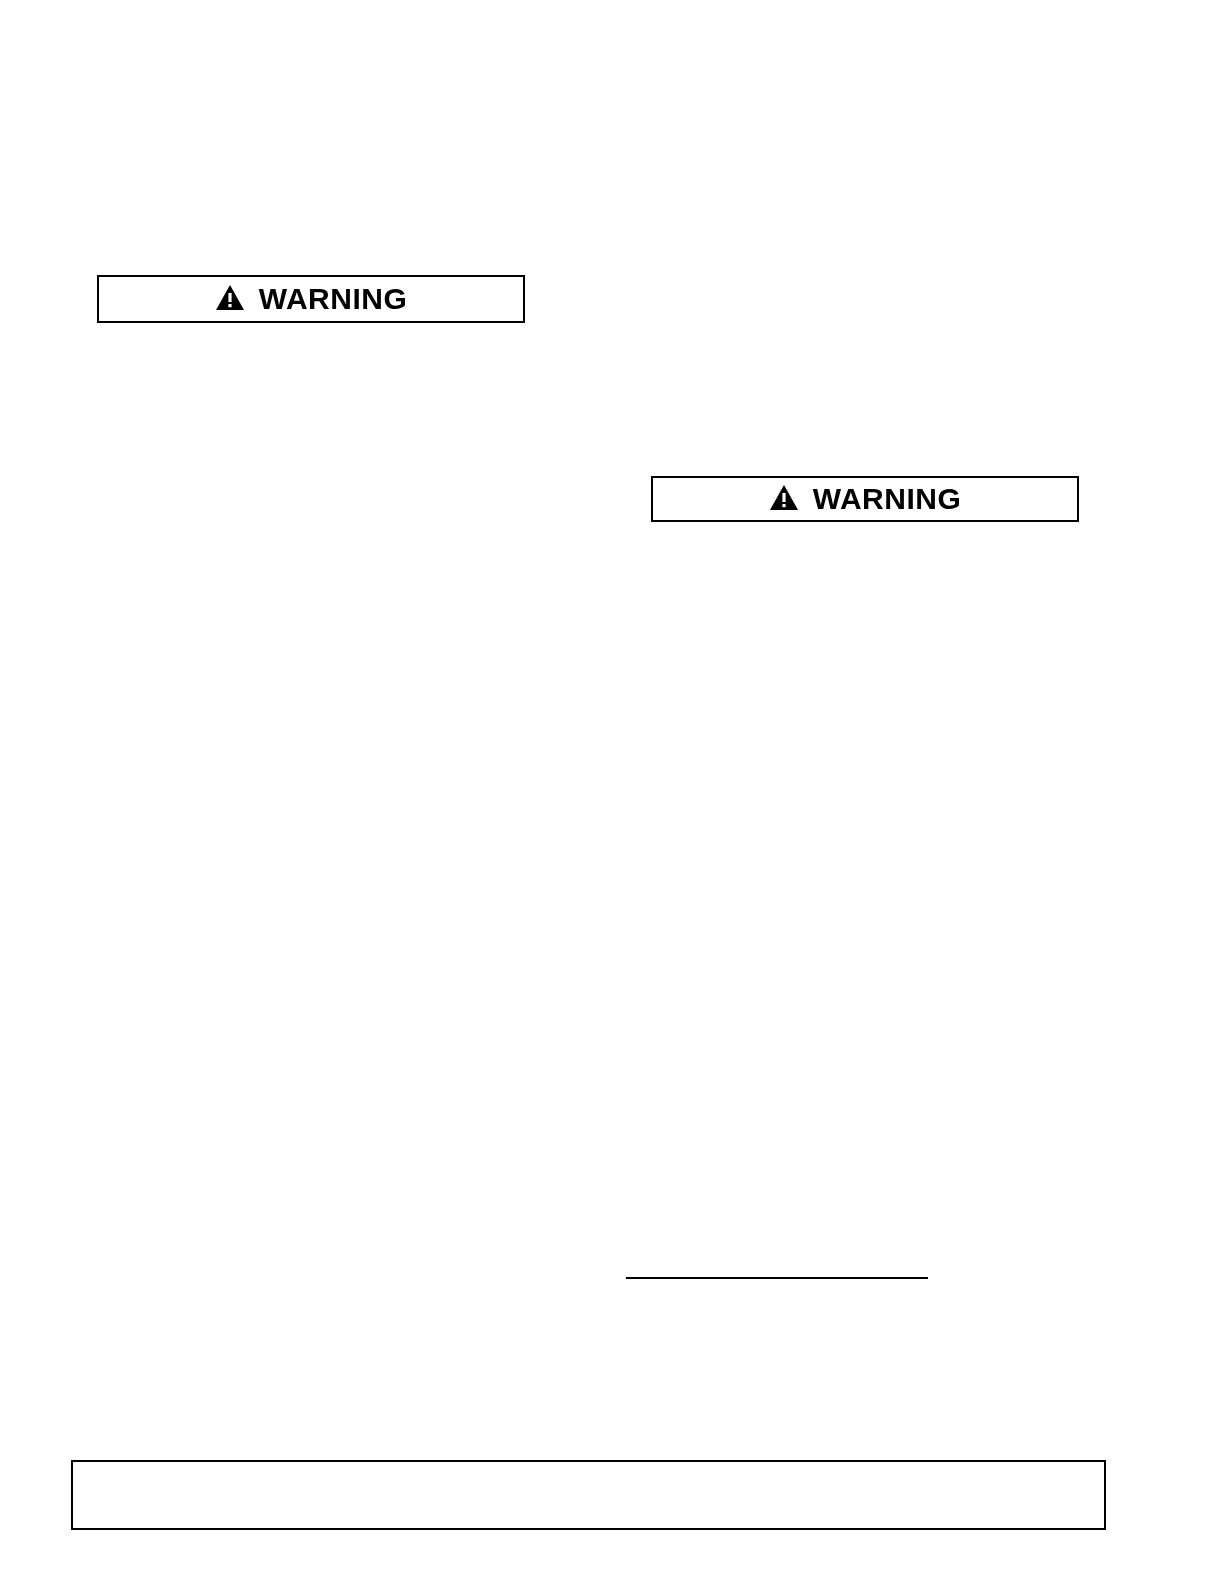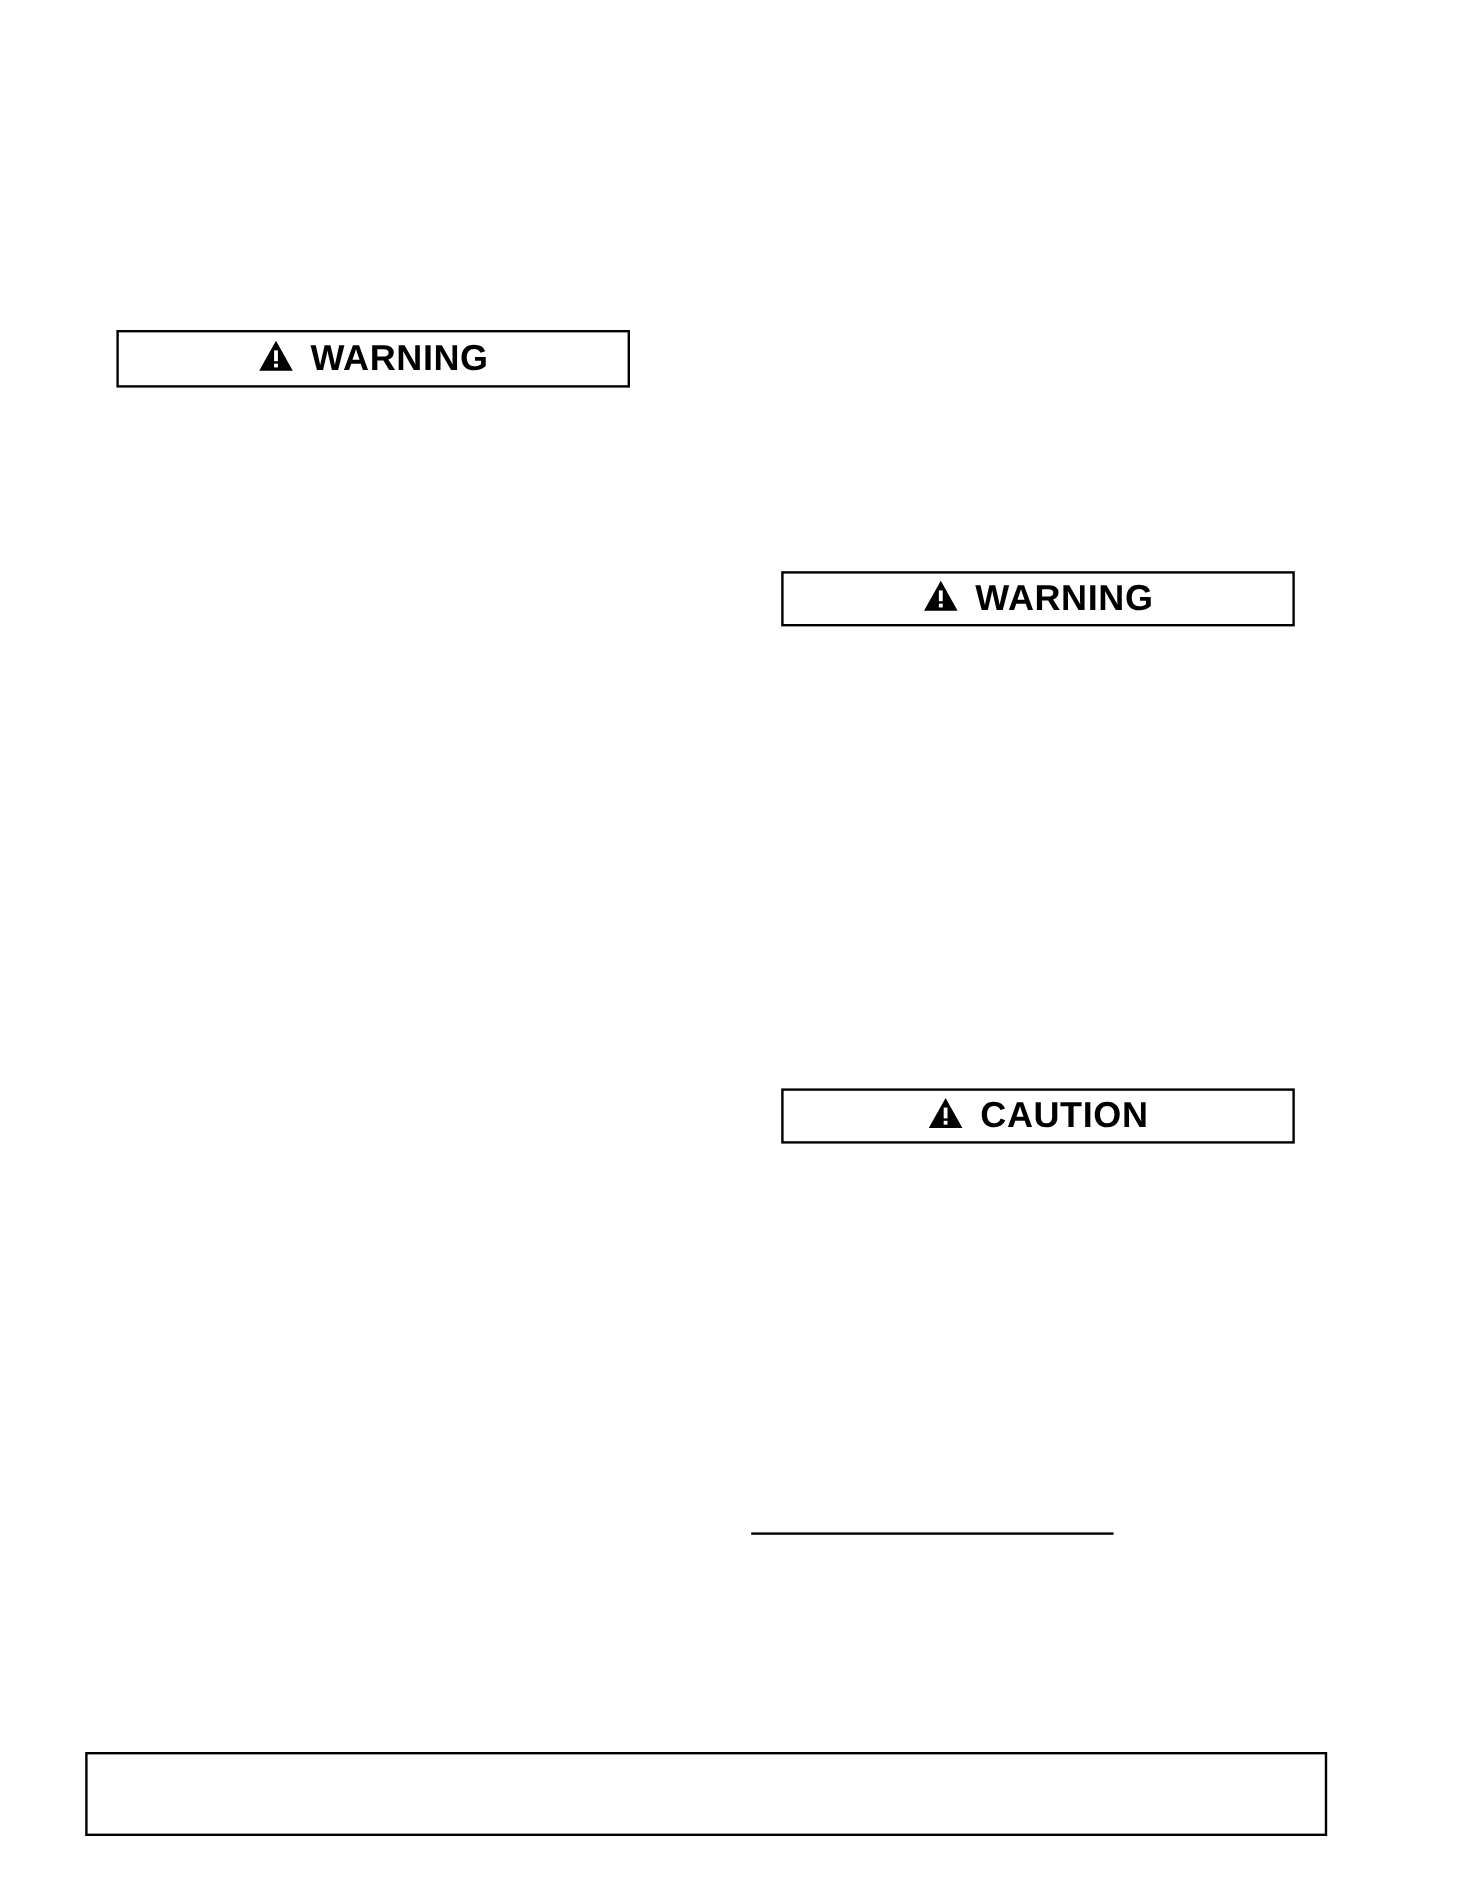--- a/index.html
+++ b/index.html
@@ -115,32 +115,20 @@
         <svg width="30" height="27" viewBox="0 0 30 27" xmlns="http://www.w3.org/2000/svg">
           <polygon points="15,1 29,26 1,26" fill="#000000"></polygon>
           <rect x="13.4" y="9" width="3.2" height="9" fill="#ffffff"></rect>
           <rect x="13.4" y="20" width="3.2" height="3.2" fill="#ffffff"></rect>
         </svg>
       </span>
       <span class="alert-label">WARNING</span>
     </div>
   </div>
 
-  <div class="alert-box" id="caution-box-1">
-    <div class="alert-inner">
-      <span class="tri-icon">
-        <svg width="30" height="27" viewBox="0 0 30 27" xmlns="http://www.w3.org/2000/svg">
-          <polygon points="15,1 29,26 1,26" fill="#000000"></polygon>
-          <rect x="13.4" y="9" width="3.2" height="9" fill="#ffffff"></rect>
-          <rect x="13.4" y="20" width="3.2" height="3.2" fill="#ffffff"></rect>
-        </svg>
-      </span>
-      <span class="alert-label">CAUTION</span>
-    </div>
-  </div>
 
   <div id="section-rule"></div>
 
   <div id="footer-box">
     <div class="footer-text"></div>
   </div>
 
 </div>
 
 </body></html>

